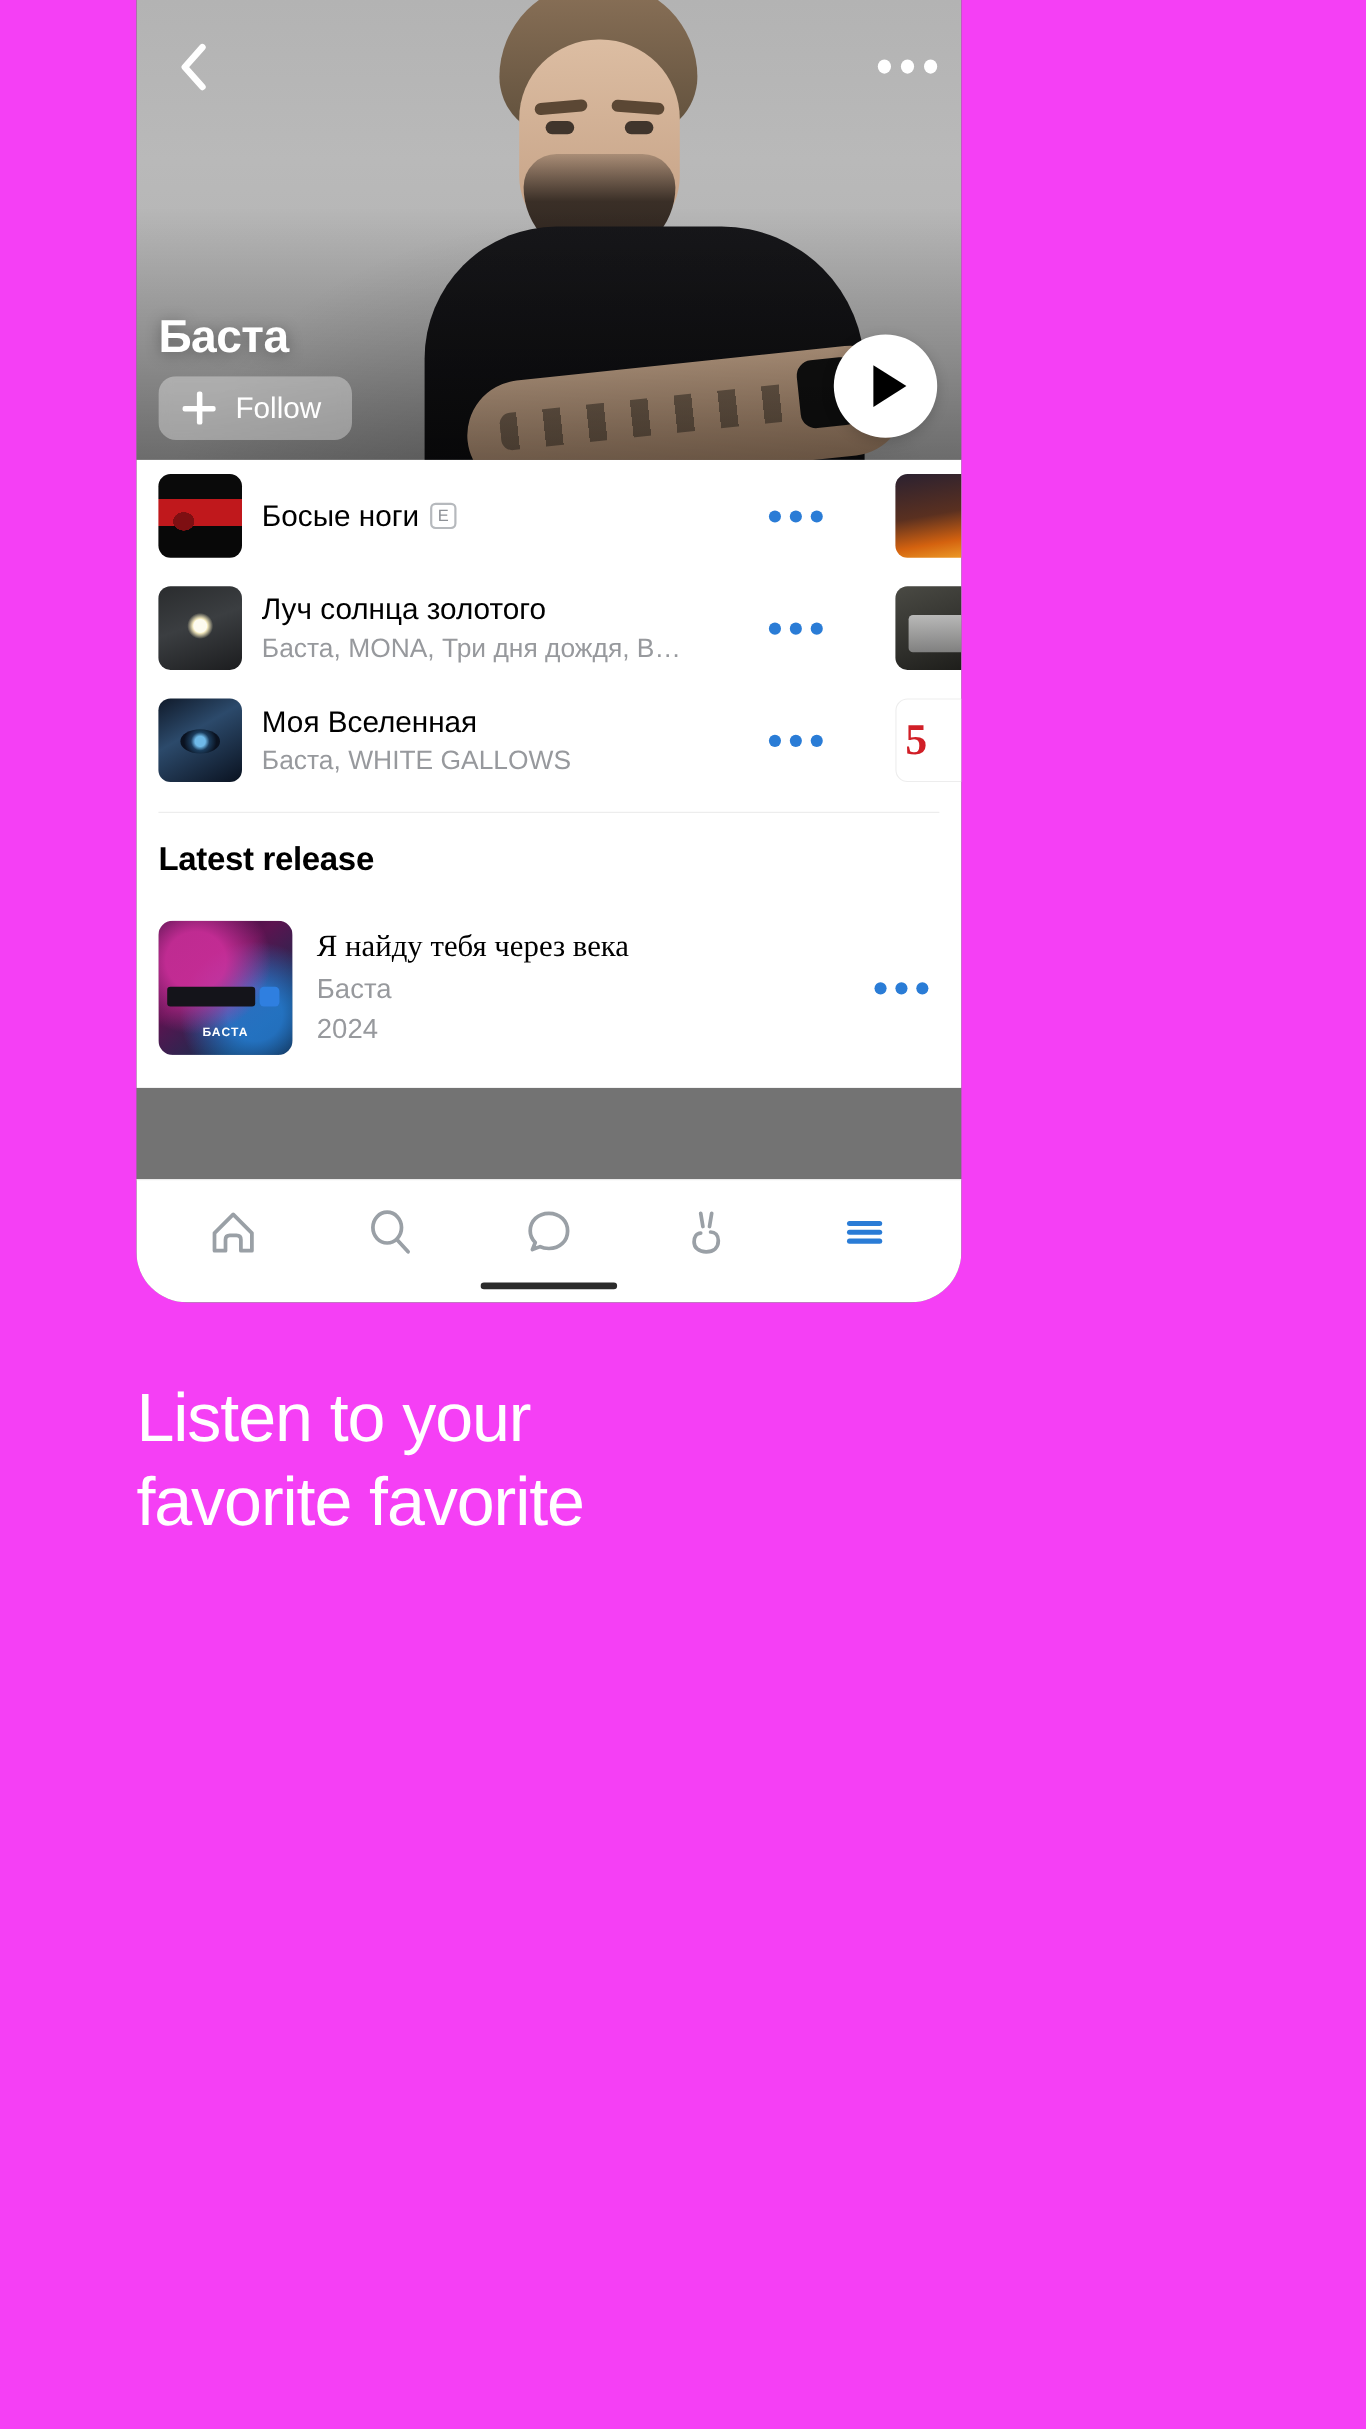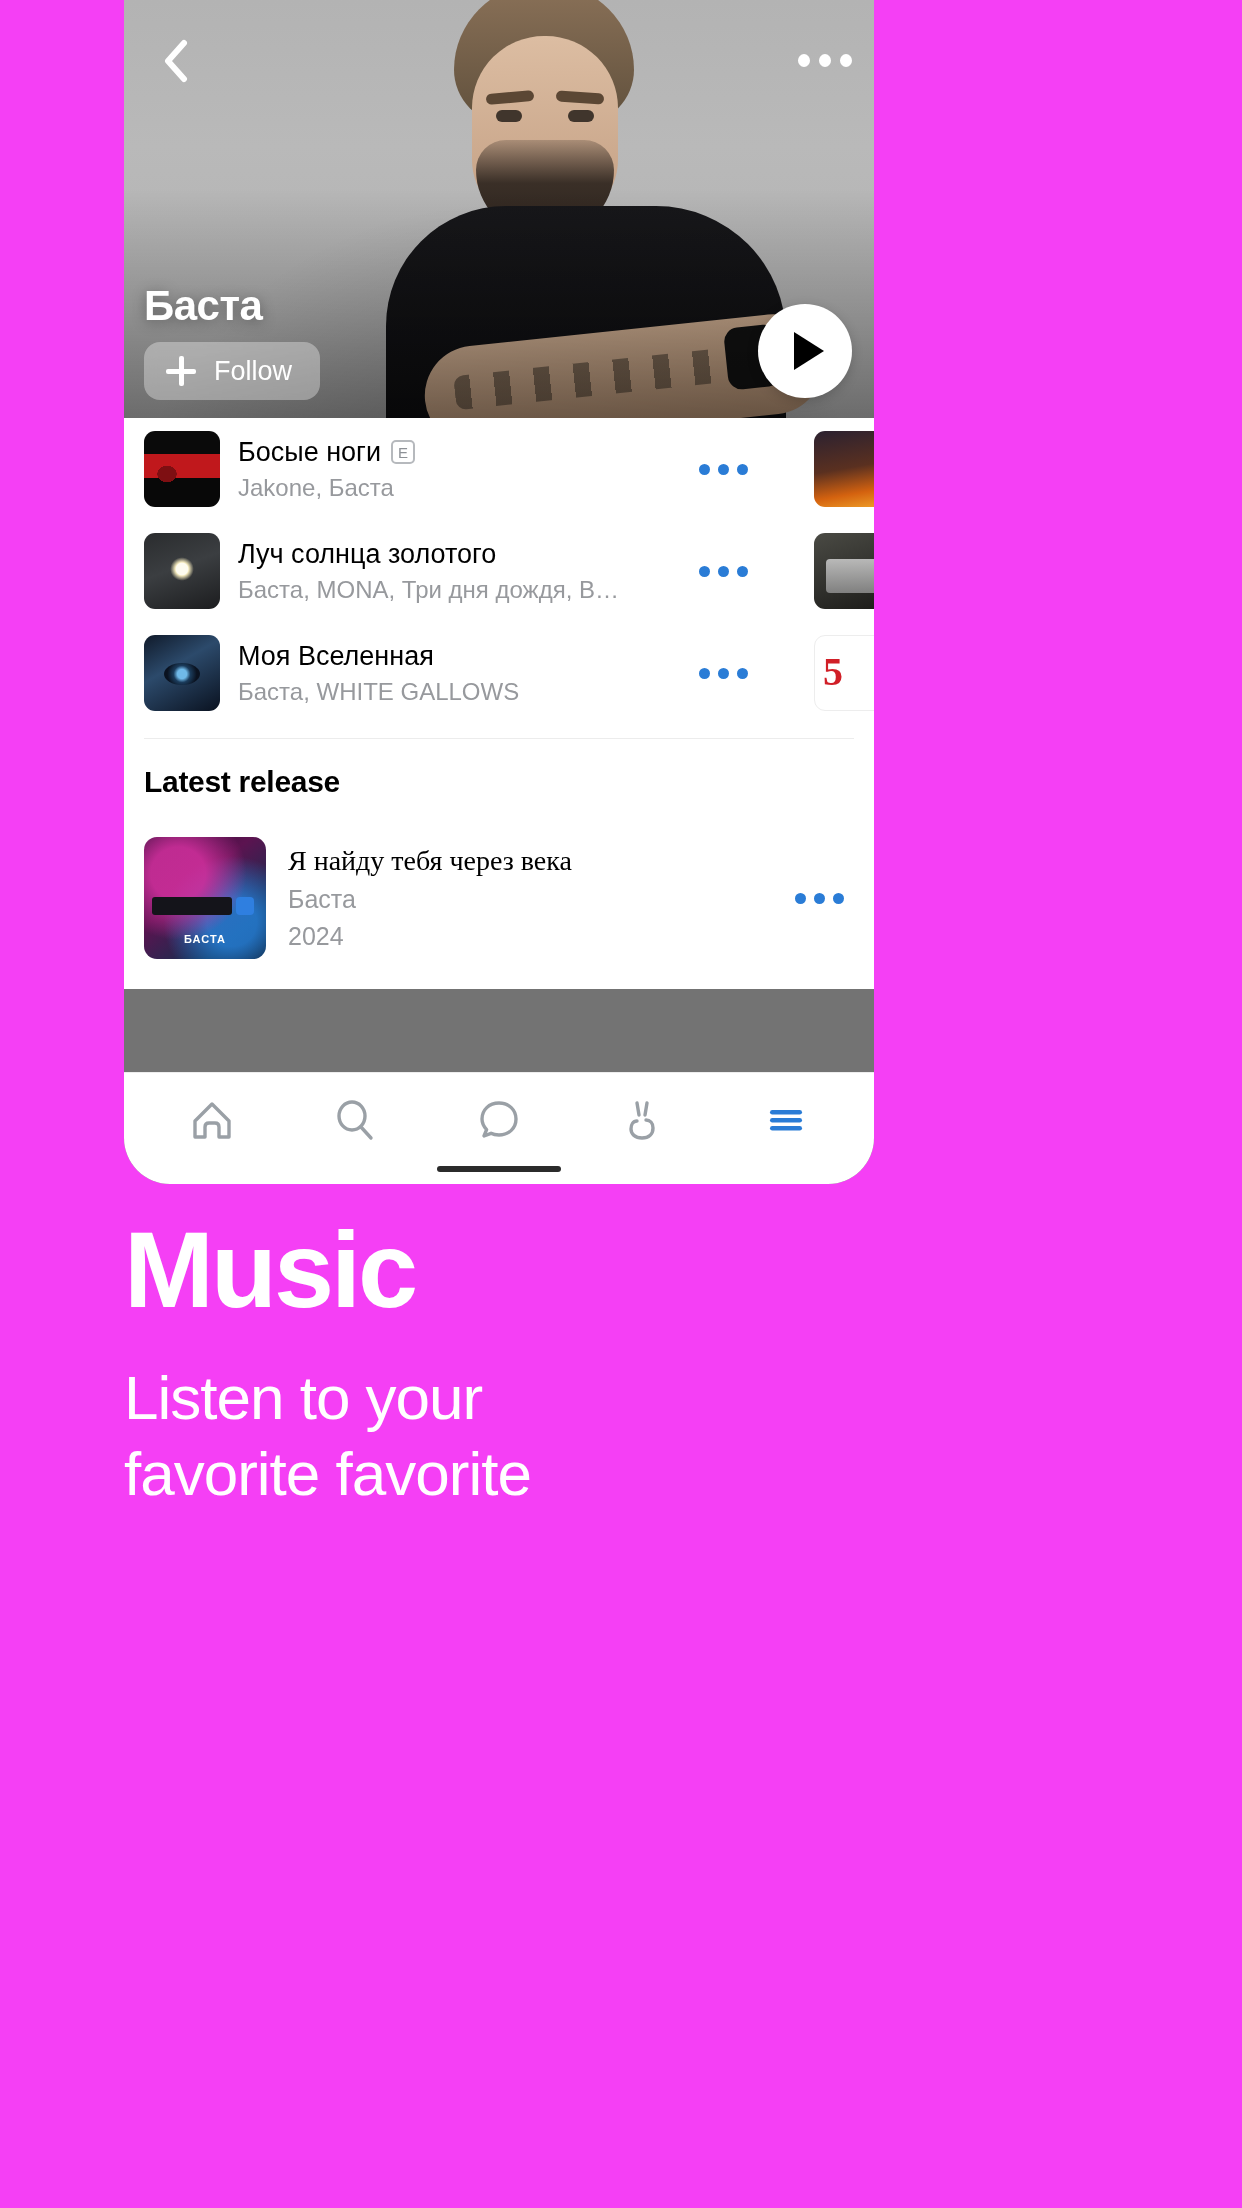--- a/index.html
+++ b/index.html
@@ -299,21 +299,20 @@
       <div class="track-scroller">
         <div class="track-col">
 
           <div class="track-row">
             <div class="cover c1"></div>
             <div class="t-meta">
               <div class="t-title">
                 <span>Босые ноги</span>
                 <span class="badge-e">E</span>
               </div>
-              <div class="t-sub">Jakone, Баста</div>
             </div>
             <div class="dots">
               <i></i>
               <i></i>
               <i></i>
             </div>
           </div>
 
           <div class="track-row">
             <div class="cover c2"></div>
@@ -422,18 +421,17 @@
           <rect x="10" y="32" width="32" height="4.6" rx="2.3" fill="#2a7cd6"></rect>
         </svg>
       </div>
 
       <div class="home-ind"></div>
     </div>
 
   </div>
 
   <div class="promo">
-    <div class="promo-title">Music</div>
     <div class="promo-sub">Listen to your
 favorite favorite</div>
   </div>
 
 </div>
 
 </body></html>

